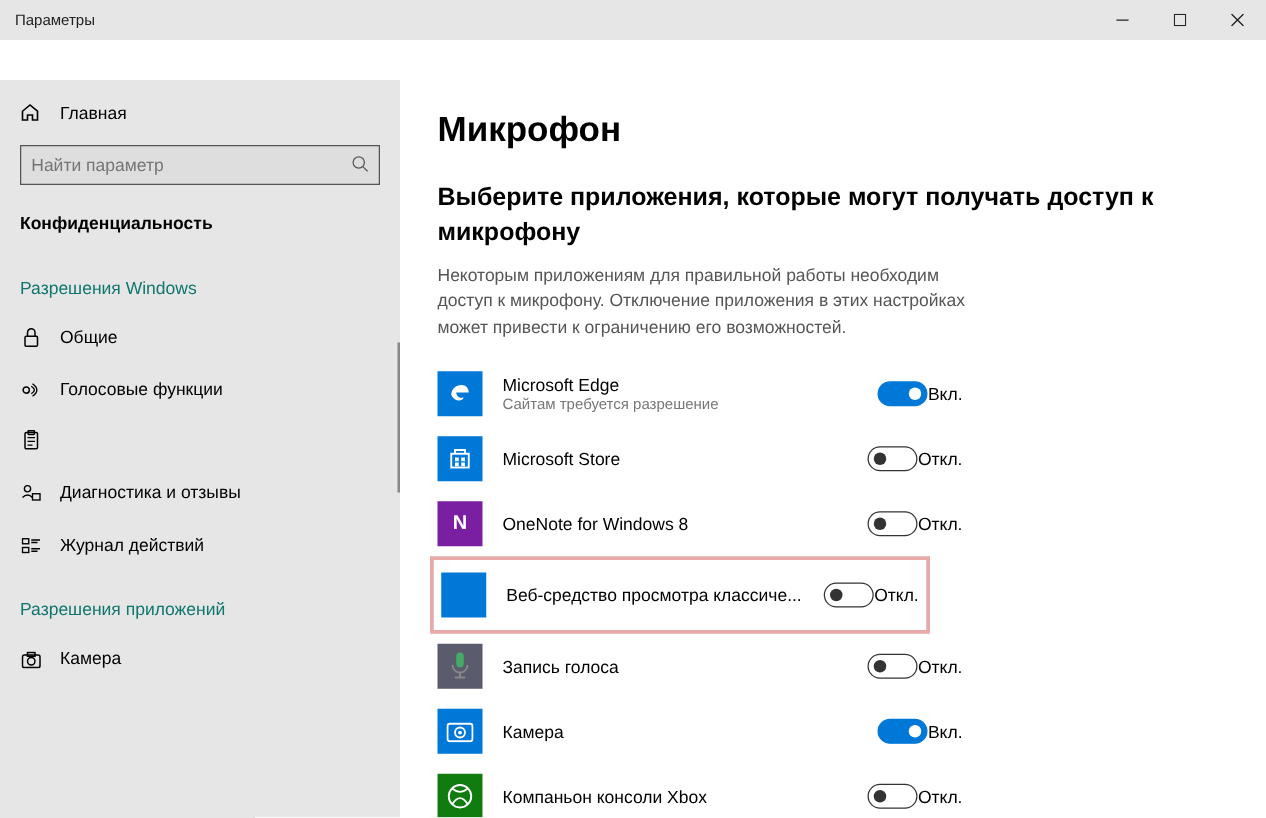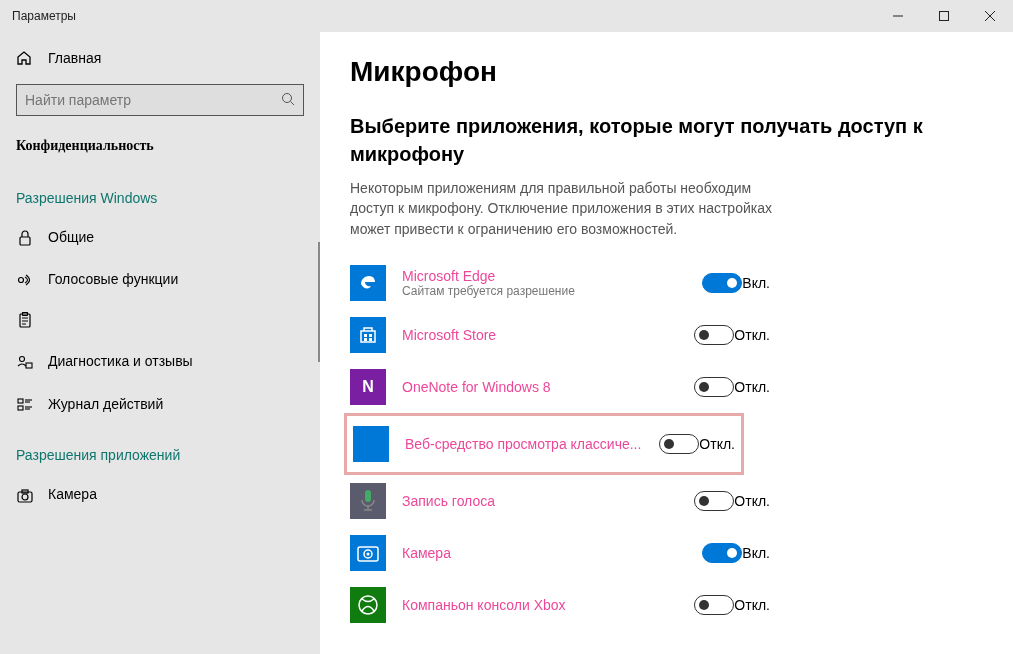--- a/index.html
+++ b/index.html
@@ -28,20 +28,21 @@
   .winbtn {
     width: 46px; height: 32px;
     display: flex; align-items: center; justify-content: center;
     color: #222;
   }
   .winbtn svg { width: 10px; height: 10px; }
   .body {
     flex: 1;
     display: flex;
     overflow: hidden;
+    margin-top: 32px;
   }
   .sidebar {
     width: 320px;
     background: #e6e6e6;
     padding-top: 8px;
     overflow: hidden;
     position: relative;
   }
   .nav-home {
     display: flex; align-items: center;
@@ -58,21 +59,20 @@
     padding: 0 8px;
   }
   .search input {
     border: none; background: transparent; outline: none;
     flex: 1; font-size: 14px; color: #555;
   }
   .category-title {
     padding: 14px 16px 14px 16px;
     font-weight: 600;
     font-size: 14px;
-    font-family: Liberation Serif, serif;
   }
   .section-title {
     padding: 22px 16px 10px 16px;
     color: #0f766e;
     font-size: 14px;
   }
   .nav-item {
     display: flex; align-items: flex-end;
     padding: 12px 16px;
     color: #000;
@@ -130,21 +130,21 @@
   }
   .app-icon {
     width: 36px; height: 36px;
     margin-right: 16px;
     flex-shrink: 0;
     display:flex; align-items:center; justify-content:center;
     color: #fff;
     font-weight: bold;
   }
   .app-text { flex: 1; overflow:hidden; }
-  .app-name { font-size: 14px; color: #ec4899;  white-space: nowrap; overflow:hidden; text-overflow: ellipsis;}
+  .app-name { font-size: 14px; color: #000000;  white-space: nowrap; overflow:hidden; text-overflow: ellipsis;}
   .app-sub { font-size: 12px; color: #777; }
   .toggle-wrap {
     display: flex; align-items: center; 
     flex-shrink: 0;
   }
   .toggle {
     width: 40px; height: 20px;
     border-radius: 10px;
     position: relative;
     border: 1px solid #333;

